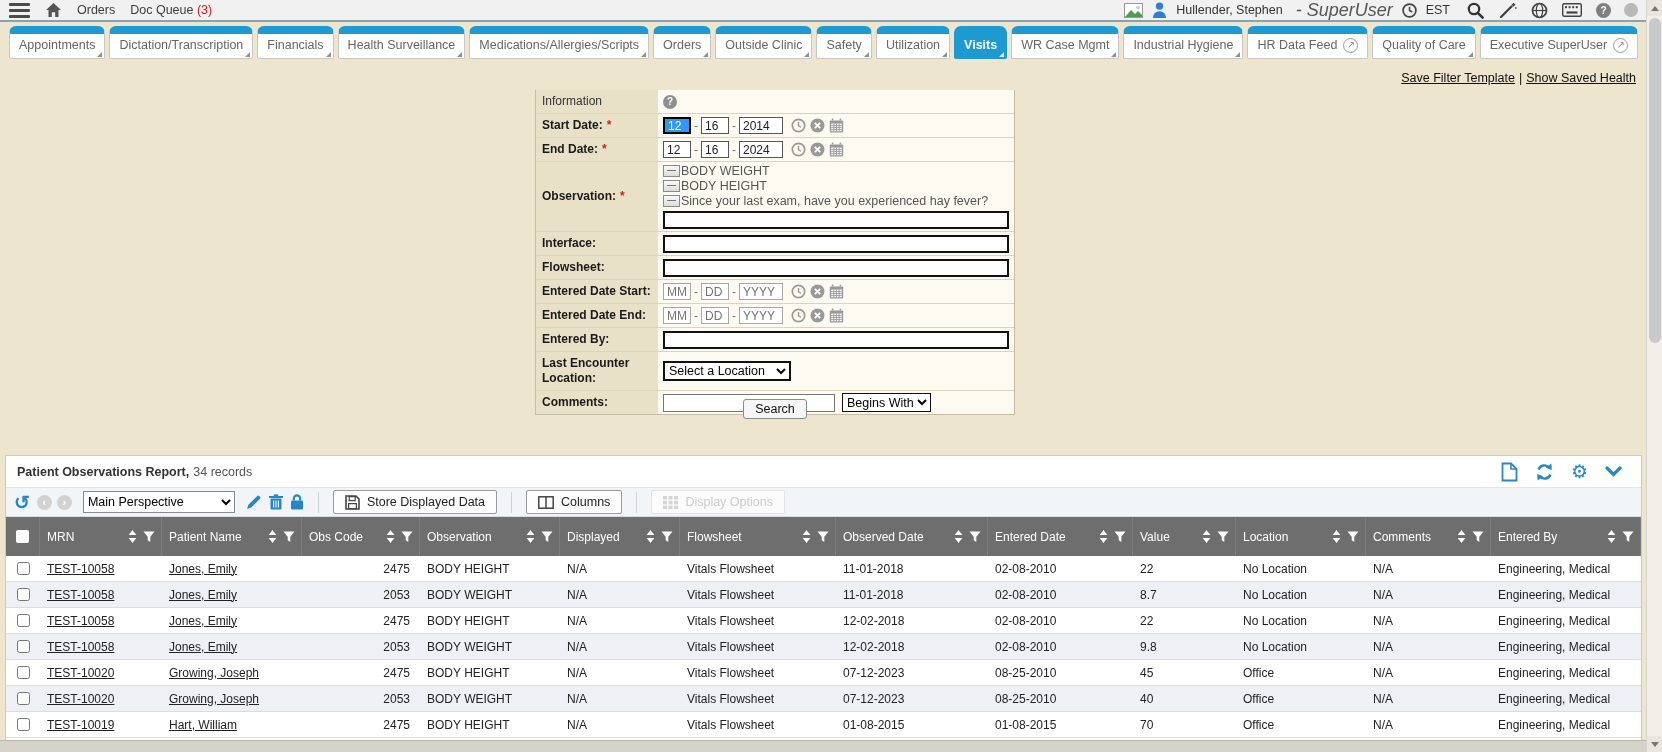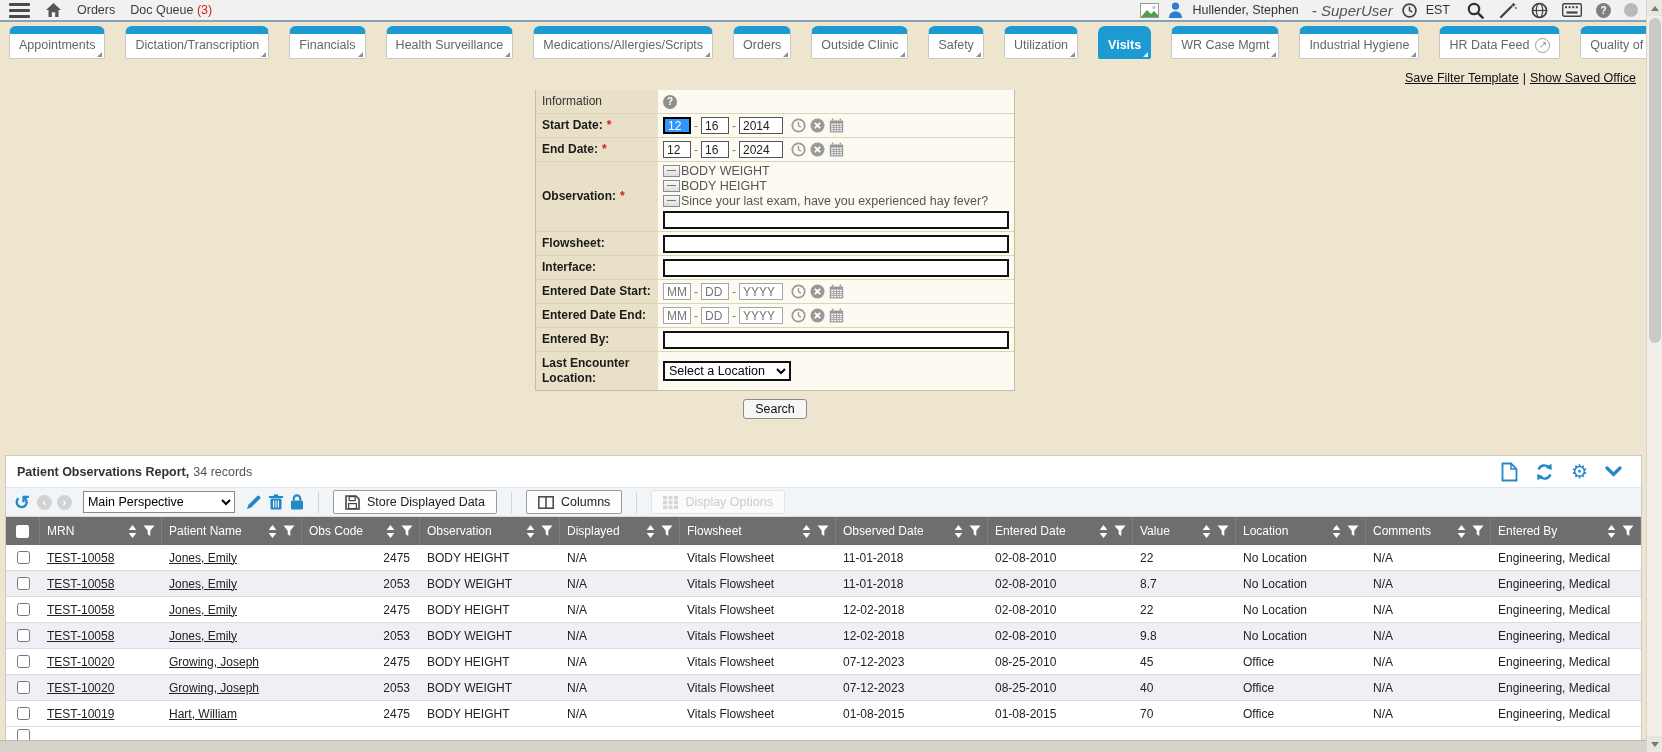--- a/index.html
+++ b/index.html
@@ -8,29 +8,29 @@
 
   
   .topbar { position:absolute; top:0; left:0; width:1662px; height:22px;
             background:#f1f1f1; border-bottom:2px solid #86a2b4;
             display:flex; align-items:center; padding:0 24px 0 9px; }
   .tb-left { display:flex; align-items:center; gap:15px; }
   .tb-item { font-size:12.5px; color:#3c3c3c; cursor:pointer; }
   .tb-count { color:#cc2222; }
   .tb-right { margin-left:auto; display:flex; align-items:center; gap:9px; }
   .tb-user { font-size:12.5px; color:#333; }
-  .tb-role { font-size:15px; color:#555; font-style:italic; margin-left:4px; }
+  .tb-role { font-size:18px; color:#555; font-style:italic; margin-left:4px; }
   .tb-tz { font-size:12.5px; color:#333; }
   .help-dot { width:15px; height:15px; border-radius:50%; background:#7f7f7f; color:#fff;
               font-size:10px; font-weight:bold; display:flex; align-items:center; justify-content:center; }
   .status-dot { width:14px; height:14px; border-radius:50%; background:#b9b9b9; }
 
   
   .tabbar { position:absolute; top:26px; left:0; width:1640px; height:34px;
-            display:flex; gap:20px; padding-left:9px; align-items:flex-start; }
+            display:flex; gap:4px; padding-left:9px; align-items:flex-start; }
   .tab { position:relative; display:inline-flex; align-items:center; gap:6px;
          background:#fff; border:1px solid #c7c7c7; border-top:8px solid #1e9ad2;
          border-radius:7px 7px 2px 2px; height:33px; padding:0 9px 2px;
          font-size:12.5px; color:#666; cursor:pointer; white-space:nowrap; }
   .tab.active { background:#1e9ad2; border-color:#1e9ad2; color:#fff; font-weight:bold; }
   .tab.menu::after { content:""; position:absolute; right:2px; bottom:1px; width:0; height:0;
                      border-left:5px solid transparent; border-bottom:5px solid #909090; }
   .tab.active.menu::after { border-bottom-color:#dff1fa; }
   .ext-badge { width:15px; height:15px; border:1px solid #9a9a9a; border-radius:50%;
                color:#8a8a8a; font-size:10px; line-height:1; display:inline-flex;
@@ -93,21 +93,21 @@
                 font-size:11px; font-weight:bold; display:inline-flex; align-items:center; justify-content:center; }
   .persp-select { height:22px; width:152px; border:1px solid #8a8a8a; font-size:12.5px; font-family:inherit; background:#fff; margin-left:4px; }
   .tool-ic { display:inline-flex; cursor:pointer; }
   .tsep { width:1px; height:21px; background:#d2d2d2; margin:0 7px; }
   .tbtn { height:24px; display:inline-flex; align-items:center; gap:7px; background:#fdfdfd;
           border:1px solid #9a9a9a; border-radius:2px; padding:0 11px; font-size:12.5px;
           font-family:inherit; color:#222; cursor:pointer; }
   .tbtn.disabled { color:#ccc; border-color:#e3e3e3; background:#fbfbfb; cursor:default; }
 
   
-  .ghead { display:flex; height:28px; background:#6e6e6e; }
+  .ghead { display:flex; height:39px; background:#6e6e6e; }
   .gth { display:flex; align-items:center; color:#fff; font-size:12px; padding:0 4px 0 7px;
          border-right:1px solid #7e7e7e; overflow:hidden; cursor:pointer; }
   .gth-label { flex:1; white-space:nowrap; overflow:hidden; }
   .gth-icons { display:flex; align-items:center; gap:6px; padding-right:2px; }
   .gth-cb { display:flex; align-items:center; justify-content:center; border-right:1px solid #7e7e7e; }
   .hcb { width:13px; height:13px; background:#fff; border-radius:2px; }
   .grow { display:flex; height:26px; border-bottom:1px solid #dcdcdc; background:#fff; }
   .grow.alt { background:#eef0f5; }
   .gtd { display:flex; align-items:center; font-size:12px; color:#222; padding:0 4px 0 7px;
          white-space:nowrap; overflow:hidden; }
@@ -260,21 +260,21 @@
     <div class="tab menu">
       <span>Quality of Care</span>
     </div>
     <div class="tab">
       <span>Executive SuperUser</span>
       <span class="ext-badge">↗</span>
     </div>
   </div>
 
 <div class="filter-links">
-  <a>Save Filter Template</a><span class="fl-sep">|</span><a>Show Saved Office</a>
+  <a>Save Filter Template</a><span class="fl-sep">|</span><a>Show Saved Health</a>
 </div>
 
 <div class="formwrap">
   <div class="fbox">
 
     <div class="frow">
       <div class="flabel normal">Information</div>
       <div class="fvalue">
         <span class="help-q">?</span>
       </div>
@@ -384,28 +384,28 @@
             <div class="obs-item">
               <span class="minus-btn">—</span>
               <span>Since your last exam, have you experienced hay fever?</span>
             </div>
           </div>
         <input class="winput" style="margin-top: 2px;">
       </div>
     </div>
 
     <div class="frow">
-      <div class="flabel">Flowsheet:</div>
+      <div class="flabel">Interface:</div>
       <div class="fvalue">
           <input class="winput" style="">
         </div>
     </div>
 
     <div class="frow">
-      <div class="flabel">Interface:</div>
+      <div class="flabel">Flowsheet:</div>
       <div class="fvalue">
           <input class="winput" style="">
         </div>
     </div>
 
     <div class="frow">
       <div class="flabel">Entered Date Start:</div>
       <div class="fvalue">
         <input class="din ph" placeholder="MM" style="">
         <span class="dsep">-</span>
@@ -495,20 +495,29 @@
 
     <div class="frow">
       <div class="flabel">Last Encounter Location:</div>
       <div class="fvalue">
         <select class="loc-select">
           <option>Select a Location</option>
         </select>
       </div>
     </div>
 
+    <div class="frow">
+      <div class="flabel">Comments:</div>
+      <div class="fvalue">
+        <input class="cmt-input" value="" style="">
+        <select class="match-select">
+          <option>Begins With</option>
+        </select>
+      </div>
+    </div>
   </div>
 </div>
 
 <div class="search-row">
   <button class="search-btn">Search</button>
 </div>
 
 <div class="panel">
   <div class="ptitle">
     <span class="ptitle-main">Patient Observations Report,</span>

